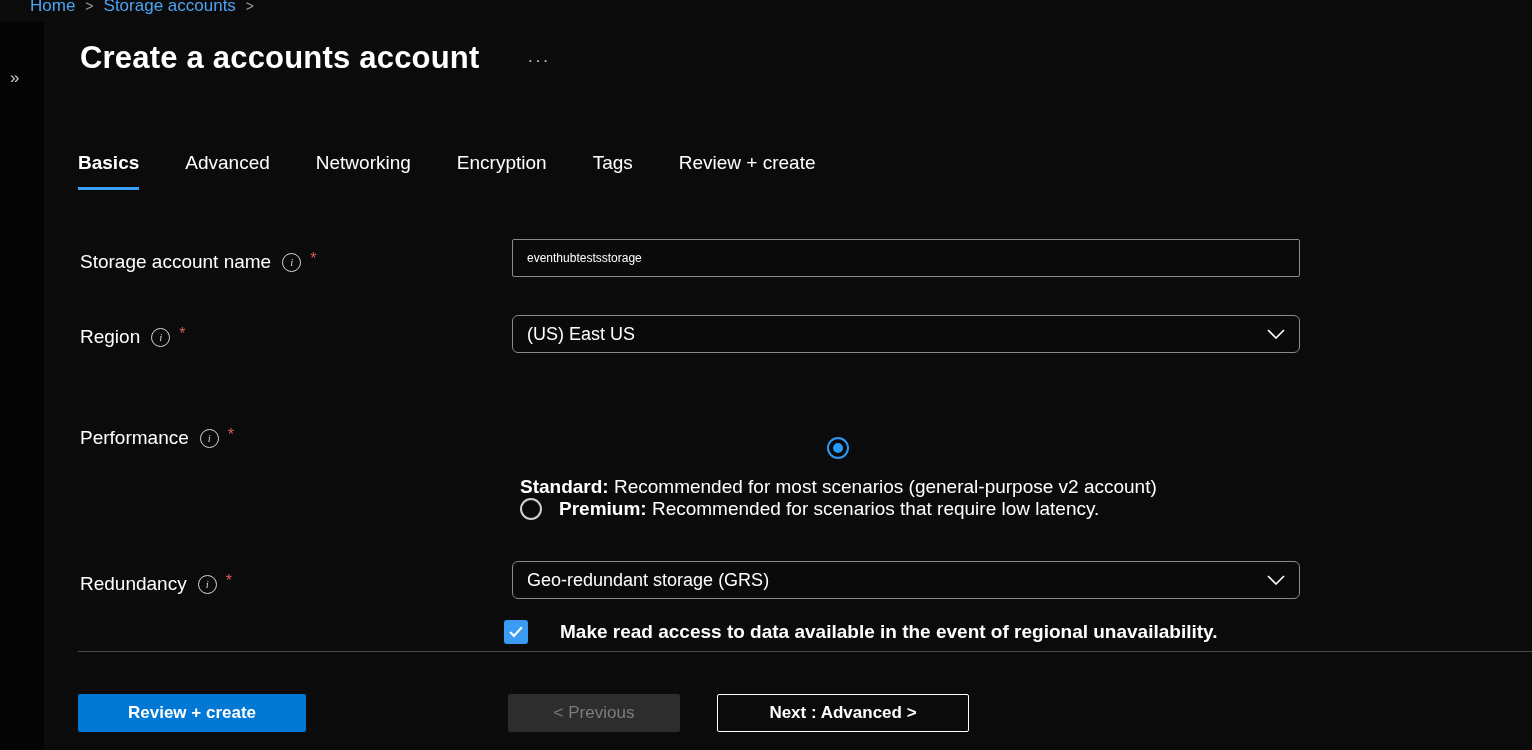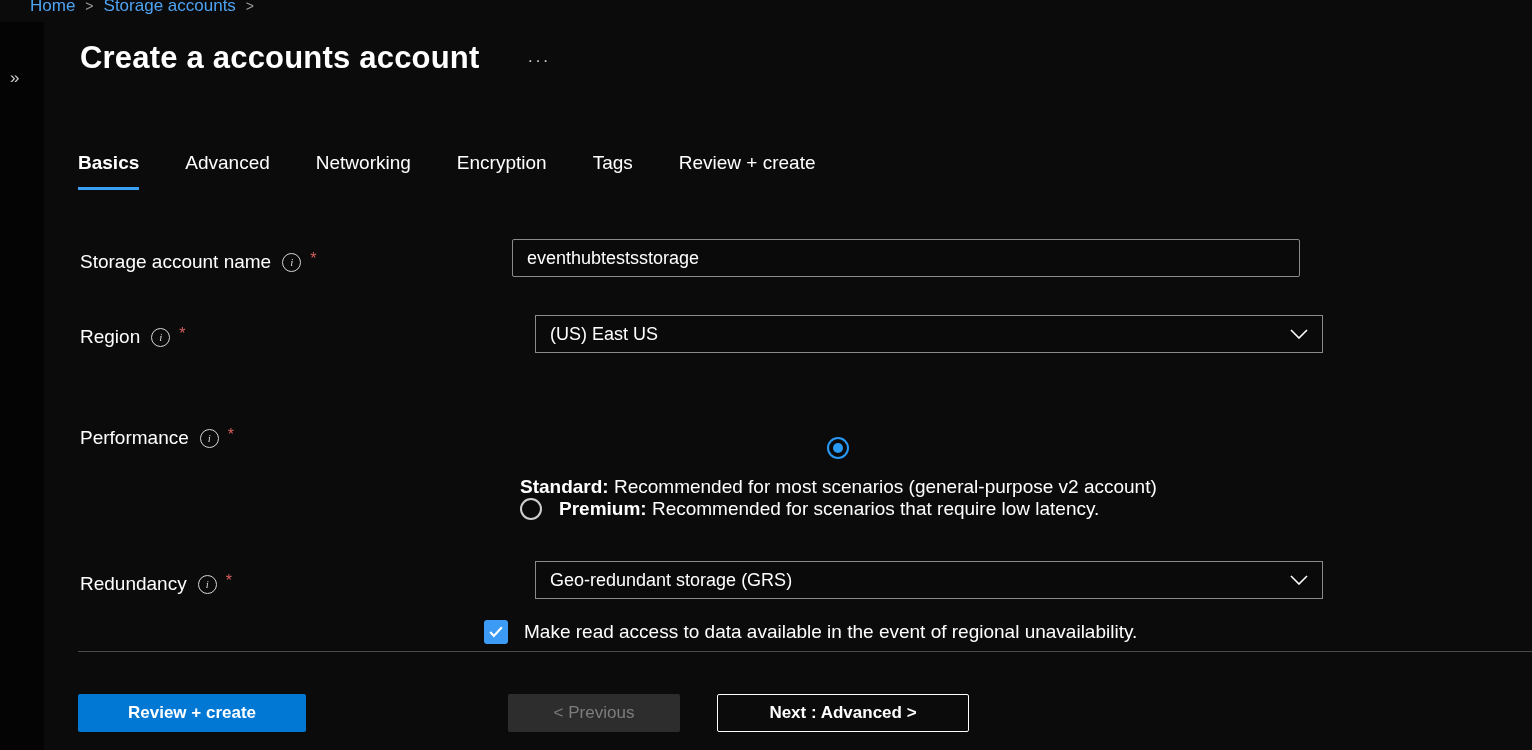--- a/index.html
+++ b/index.html
@@ -25,37 +25,37 @@
   .tab.active::after{content:"";position:absolute;left:0;right:0;bottom:0;height:3px;background:#3aa0f5;}
 
   .field-label{position:absolute;left:80px;display:flex;align-items:center;gap:11px;font-size:19px;color:#ffffff;}
   .info{width:17px;height:17px;border:1px solid #d6d6d6;border-radius:50%;color:#d6d6d6;
         display:inline-flex;align-items:center;justify-content:center;
         font-size:11px;font-family:"Liberation Serif", serif;font-style:italic;cursor:pointer;flex:none;}
   .req{color:#d95f5f;font-size:16px;margin-left:-2px;transform:translateY(-3px);}
 
   .text-input{position:absolute;left:512px;width:788px;height:38px;box-sizing:border-box;
         background:#0a0a0a;border:1px solid #8a8a8a;border-radius:2px;color:#fff;
-        font-size:18px;padding:0 14px;font-family:"Liberation Sans", sans-serif;outline:none;}
+        font-size:12px;padding:0 14px;font-family:"Liberation Sans", sans-serif;outline:none;}
 
-  .dropdown{position:absolute;left:535px;width:788px;height:38px;box-sizing:border-box;
-        background:#0a0a0a;border:1px solid #8a8a8a;border-radius:0;color:#fff;
+  .dropdown{position:absolute;left:512px;width:788px;height:38px;box-sizing:border-box;
+        background:#0a0a0a;border:1px solid #8a8a8a;border-radius:6px;color:#fff;
         display:flex;align-items:center;justify-content:space-between;
         padding:0 14px;font-size:18px;cursor:pointer;}
   .chev{width:18px;height:10px;flex:none;}
 
   .radio-row{position:absolute;left:520px;display:flex;align-items:center;gap:17px;cursor:pointer;}
   .radio{width:22px;height:22px;border-radius:50%;box-sizing:border-box;border:2px solid #cfcfcf;
         display:inline-flex;align-items:center;justify-content:center;background:#0a0a0a;flex:none;}
   .radio.checked{border-color:#2899f5;}
   .radio.checked .dot{width:10px;height:10px;border-radius:50%;background:#2899f5;}
   .radio-text{font-size:19px;color:#fff;}
   .radio-text b{font-weight:bold;}
 
-  .check-row{position:absolute;left:484px;display:flex;align-items:center;gap:16px;cursor:pointer;}
+  .check-row{position:absolute;left:504px;display:flex;align-items:center;gap:32px;cursor:pointer;font-weight:bold;}
   .checkbox{width:24px;height:24px;border-radius:3px;background:#3b9bf5;
         display:inline-flex;align-items:center;justify-content:center;flex:none;}
   .checkbox svg{width:14px;height:12px;}
   .check-label{font-size:19px;color:#fff;}
 
   .divider{position:absolute;left:78px;right:0;top:651px;height:1px;background:#4a4a4a;}
 
   .btn{position:absolute;height:38px;box-sizing:border-box;display:flex;align-items:center;justify-content:center;
         font-size:17px;border-radius:2px;cursor:pointer;font-family:"Liberation Sans", sans-serif;}
   .btn-primary{left:78px;top:694px;width:228px;background:#0078d4;color:#fff;font-weight:bold;border:none;}

